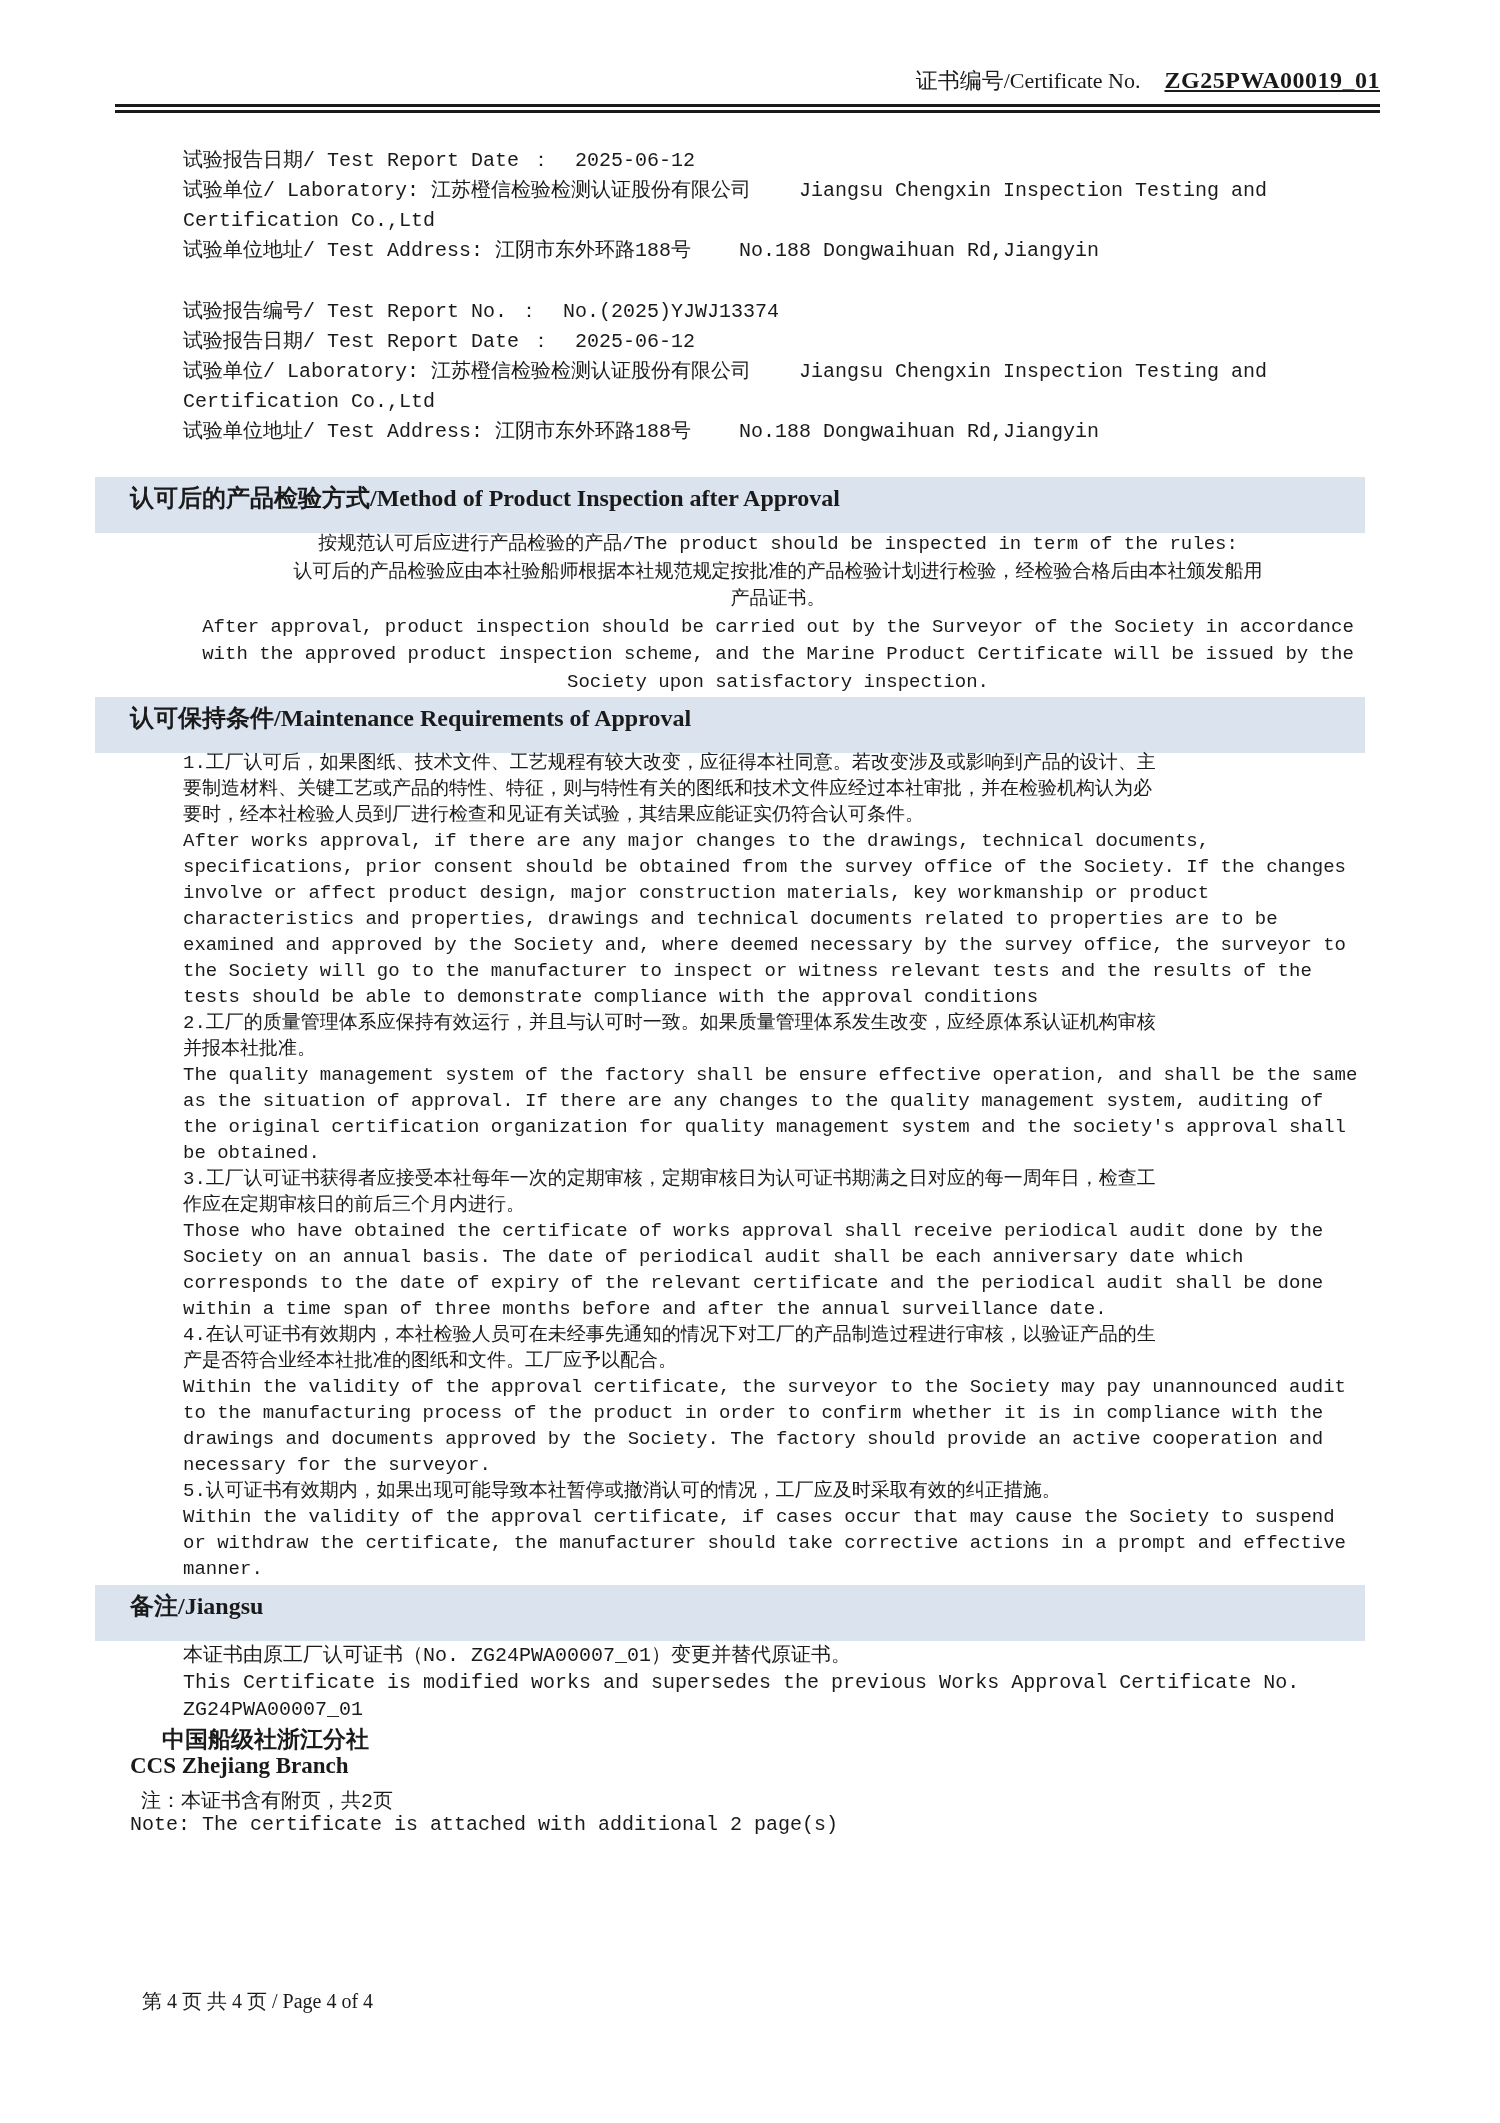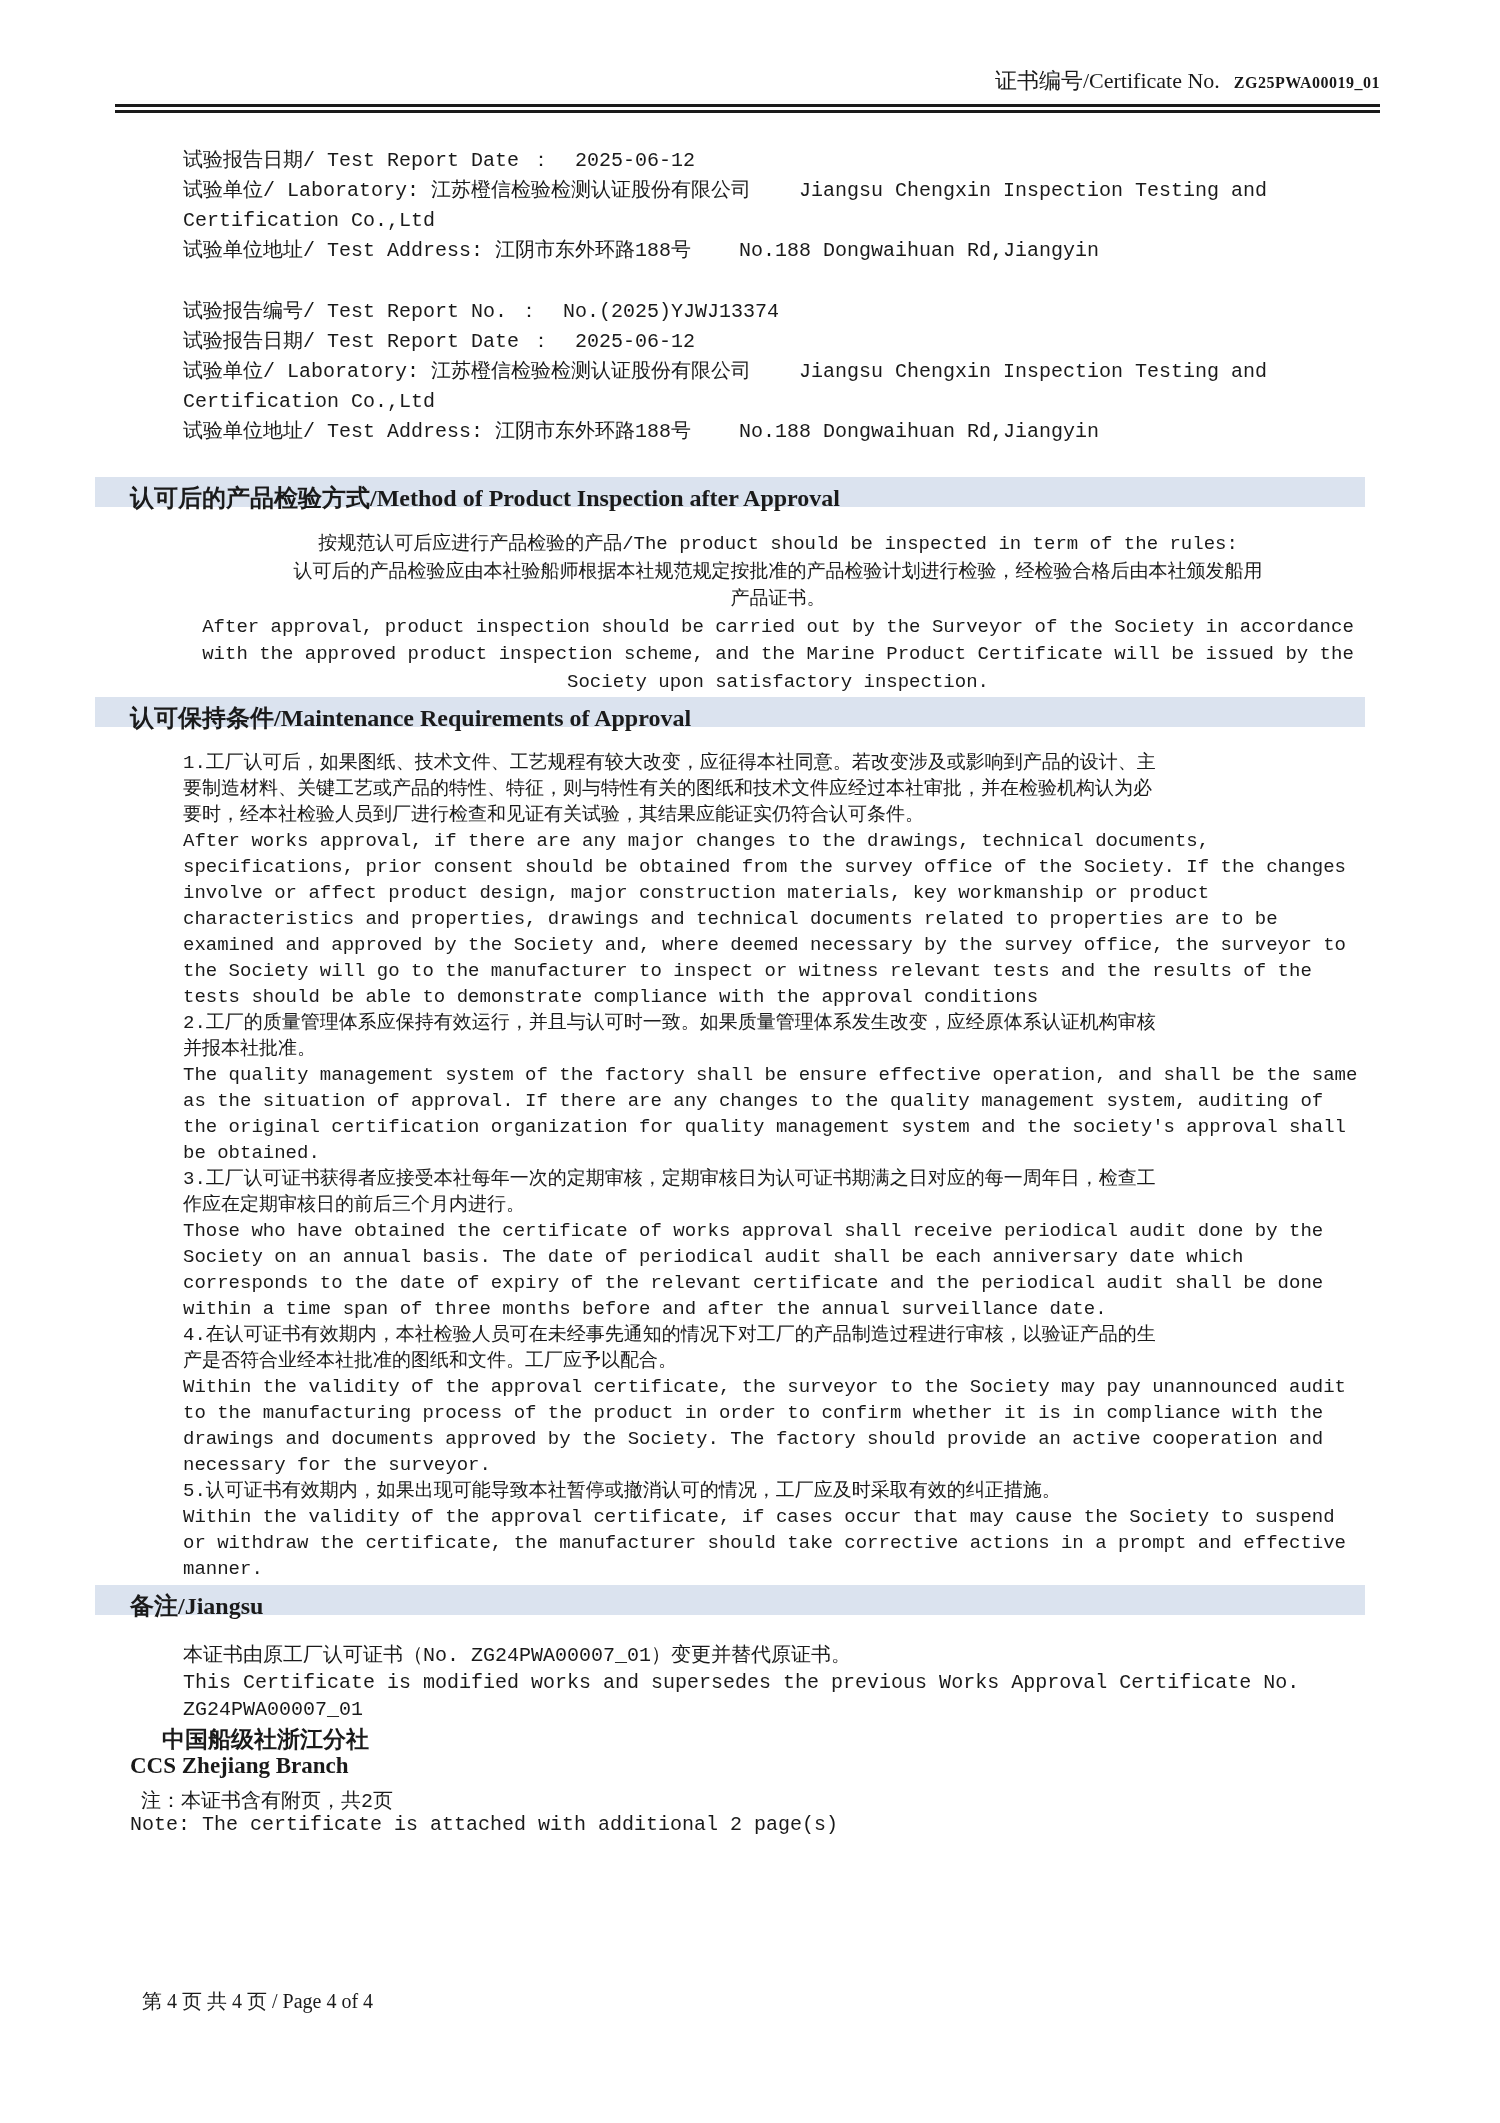--- a/index.html
+++ b/index.html
@@ -22,24 +22,25 @@
     width: 1265px;
     text-align: right;
     white-space: nowrap;
   }
   .cert-label {
     font-family: "Liberation Serif", "DejaVu Serif", serif;
     font-size: 22px;
   }
   .cert-no {
     font-family: "Liberation Serif", "DejaVu Serif", serif;
-    font-size: 16px;
+    font-size: 24px;
     font-weight: bold;
     letter-spacing: 0.5px;
-    margin-left: 14px;
+    margin-left: 24px;
+    text-decoration: underline;
   }
   .rule {
     position: absolute;
     left: 115px;
     top: 104px;
     width: 1265px;
     height: 3px;
     border-top: 3px solid #1a1a1a;
     border-bottom: 3px solid #1a1a1a;
   }
@@ -54,21 +55,21 @@
     white-space: pre-wrap;
   }
   .block1 { top: 146px; }
   .block2 { top: 297px; }
 
   
   .section-bar {
     position: absolute;
     left: 95px;
     width: 1270px;
-    height: 30px;
+    height: 56px;
     background: #dbe3ef;
   }
   .bar1 { top: 477px; }
   .bar2 { top: 697px; }
   .bar3 { top: 1585px; }
   .section-title {
     font-family: "Liberation Serif", "DejaVu Serif", serif;
     font-weight: bold;
     font-size: 24px;
     line-height: 43px;

